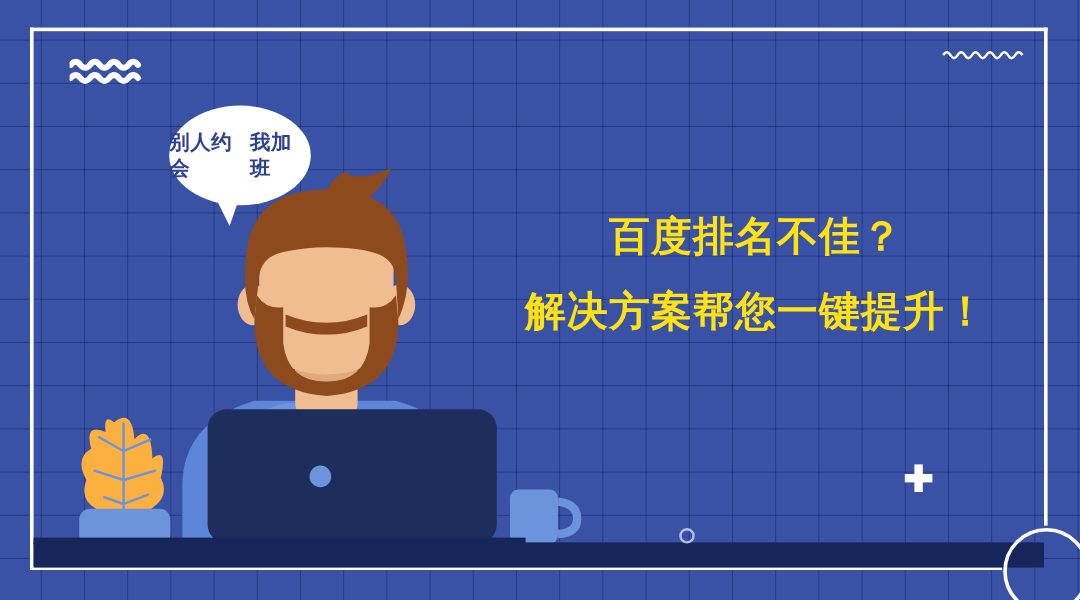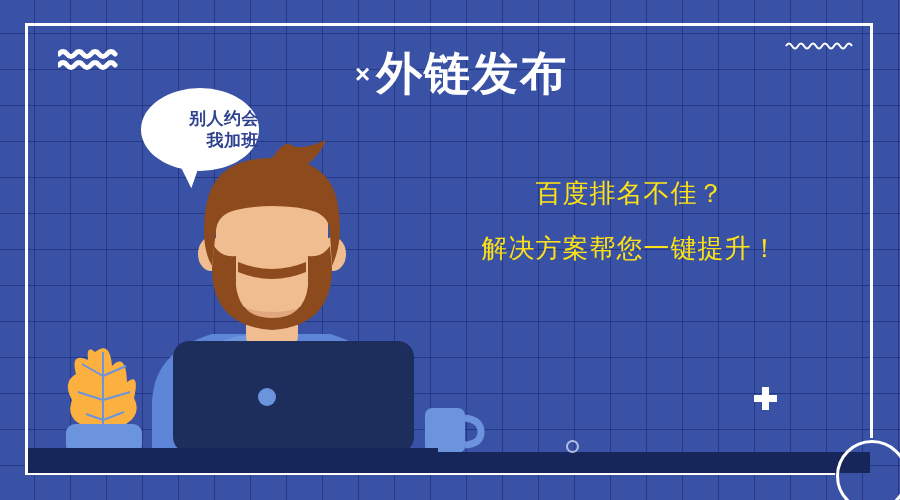--- a/index.html
+++ b/index.html
@@ -108,39 +108,39 @@
 
   
   .copy {
     position: absolute;
     left: 420px; top: 180px;
     width: 420px;
     text-align: center;
   }
   .copy-line {
     color: #ffe214;
-    font-size: 26px;
-    font-weight: normal;
+    font-size: 34px;
+    font-weight: bold;
     letter-spacing: 1px;
     line-height: 1.0;
     margin-bottom: 29px;
     white-space: nowrap;
   }
   .copy-line:last-child { margin-bottom: 16px; }
 
   
   .bubble {
     position: absolute;
     left: 141px; top: 88px;
     width: 118px; height: 83px;
     background: #ffffff;
     border-radius: 50%;
     display: flex;
-    flex-direction: column;
-    align-items: flex-end;
+    flex-direction: row;
+    align-items: center;
     justify-content: center;
   }
   .bubble-line {
     color: #2e4090;
     font-size: 17px;
     font-weight: bold;
     line-height: 1.25;
     letter-spacing: 0.5px;
   }
   .bubble-tail {
@@ -245,23 +245,20 @@
   </svg>
 
   <svg class="wave-thin" viewBox="0 0 72 14">
     <path d="M1 8 q3 -5 6 0 t6 0 t6 0 t6 0 t6 0 t6 0 t6 0 t6 0 t6 0 t6 0 t6 0" stroke="#ffffff" stroke-width="2" fill="none"></path>
   </svg>
 
   <div class="corner-circle"></div>
   <div class="small-circle"></div>
   <div class="plus-mark"></div>
 
-  <div class="title">
-    <span class="x-mark">×</span><span>外链发布</span>
-  </div>
 
   <div class="bubble-tail"></div>
   <div class="bubble">
     <div class="bubble-line">别人约会</div>
     <div class="bubble-line">我加班</div>
   </div>
 
   <div class="copy">
     <div class="copy-line">百度排名不佳？</div>
     <div class="copy-line">解决方案帮您一键提升！</div>

